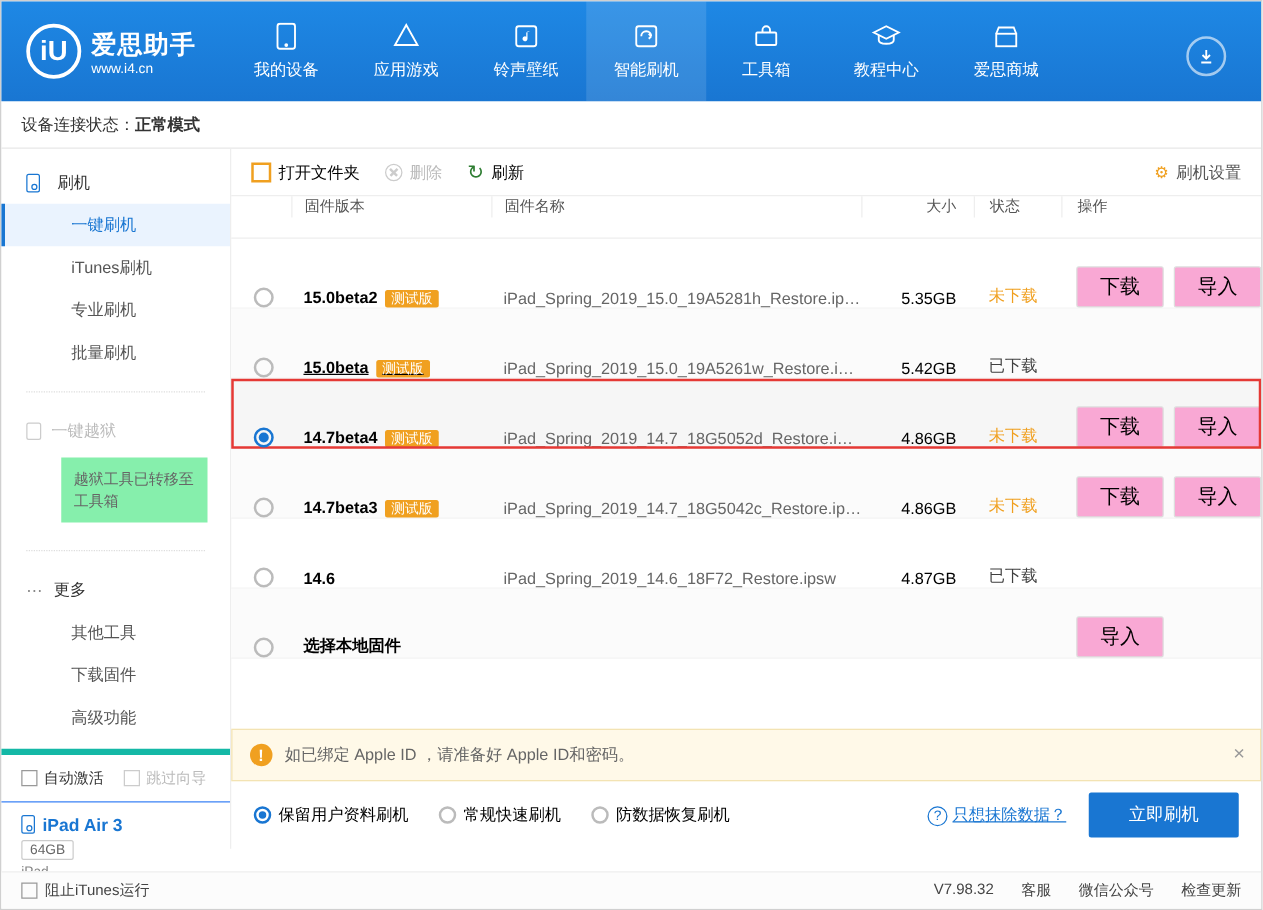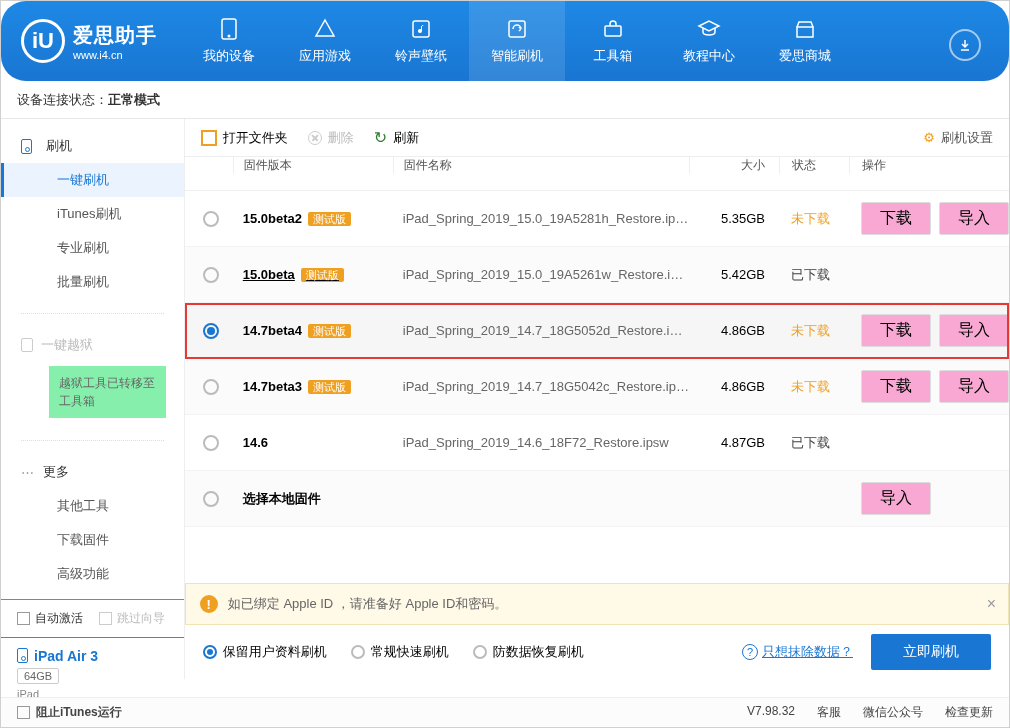--- a/index.html
+++ b/index.html
@@ -3,21 +3,21 @@
 <meta charset="utf-8">
 <style>
 * { margin: 0; padding: 0; box-sizing: border-box; font-family: "Microsoft YaHei", Arial, sans-serif; }
 body { background: #fff; width: 1010px; height: 728px; overflow: hidden; border: 1px solid #d0d0d0; position: relative; }
 
 
 .window-controls { position: absolute; top: 4px; right: 8px; display: flex; gap: 10px; }
 .window-controls span { color: #fff; font-size: 11px; cursor: pointer; }
 
 
-.header { height: 80px; background: linear-gradient(#1e88e5, #1976d2); display: flex; align-items: center; padding-left: 20px; position: relative; border-radius: 25px; }
+.header { height: 80px; background: linear-gradient(#1e88e5, #1976d2); display: flex; align-items: center; padding-left: 20px; position: relative; }
 .logo-block { display: flex; align-items: center; color: #fff; width: 160px; }
 .logo-circle { width: 44px; height: 44px; border: 3px solid #fff; border-radius: 50%; display: flex; align-items: center; justify-content: center; font-weight: bold; font-size: 22px; margin-right: 8px; }
 .logo-text { display: flex; flex-direction: column; }
 .logo-text .big { font-size: 20px; font-weight: bold; letter-spacing: 1px; }
 .logo-text .small { font-size: 11px; }
 
 .nav { display: flex; align-items: stretch; height: 80px; }
 .nav-item { width: 96px; color: #fff; display: flex; flex-direction: column; align-items: center; justify-content: center; gap: 6px; font-size: 13px; cursor: pointer; }
 .nav-item.active { background: rgba(255,255,255,0.12); }
 .nav-icon { width: 24px; height: 24px; display: flex; align-items: center; justify-content: center; }
@@ -36,21 +36,21 @@
 
 .sidebar { width: 190px; border-right: 1px solid #eee; padding-top: 2px; display: flex; flex-direction: column; font-size: 13px; }
 .side-section { padding: 8px 0; }
 .side-title { display: flex; align-items: center; gap: 8px; padding: 8px 20px; color: #333; }
 .side-sub { padding: 8px 18px 8px 56px; color: #555; cursor: pointer; }
 .side-sub.active { background: #eaf3fe; color: #1976d2; border-left: 3px solid #1976d2; padding-left: 53px; font-weight: 500; }
 .side-notice { background: #86efac; margin: 4px 18px 8px 48px; padding: 8px 10px; font-size: 12px; color: #666; line-height: 1.5; }
 .side-divider { border-top: 1px dotted #ddd; margin: 6px 20px; }
 
 .side-bottom { margin-top: auto; }
-.side-checks { border-top: 1px solid #14b8a6; padding: 10px 16px; display: flex; align-items: center; gap: 16px; font-size: 12px; color: #333; }
+.side-checks { border-top: 5px solid #14b8a6; padding: 10px 16px; display: flex; align-items: center; gap: 16px; font-size: 12px; color: #333; }
 .side-checks .grey { color: #bbb; }
 .device-card { border-top: 1px solid #3b82f6; padding: 10px 16px; }
 .device-card .name { color: #1976d2; font-weight: bold; font-size: 14px; }
 .device-card .badge { display: inline-block; border: 1px solid #ccc; padding: 1px 6px; font-size: 11px; border-radius: 2px; color: #666; margin-top: 4px; }
 .device-card .sub { font-size: 11px; color: #888; margin-top: 4px; }
 
 
 .content { flex: 1; display: flex; flex-direction: column; position: relative; }
 .toolbar { height: 38px; display: flex; align-items: center; padding: 0 16px; border-bottom: 1px solid #eee; font-size: 13px; }
 .tb-item { display: flex; align-items: center; gap: 6px; margin-right: 20px; cursor: pointer; }
@@ -60,21 +60,21 @@
 
 
 .thead { display: flex; border-bottom: 1px solid #eee; height: 34px; align-items: flex-start; font-size: 12px; color: #555; }
 .col-radio { width: 48px; }
 .col-ver { width: 160px; border-left: 1px solid #eee; padding-left: 10px; }
 .col-name { flex: 1; border-left: 1px solid #eee; padding-left: 10px; }
 .col-size { width: 90px; border-left: 1px solid #eee; text-align: right; padding-right: 14px; }
 .col-status { width: 70px; border-left: 1px solid #eee; padding-left: 12px; }
 .col-actions { width: 160px; border-left: 1px solid #eee; padding-left: 12px; }
 
-.row { display: flex; align-items: center; height: 56px; border-bottom: 1px solid #f3f3f3; font-size: 13px; }
+.row { display: flex; align-items: flex-end; height: 56px; border-bottom: 1px solid #f3f3f3; font-size: 13px; }
 .row:nth-child(even) { background: #fbfbfb; }
 .row.highlight { outline: 2px solid #e53935; outline-offset: -2px; background: #f6f6f6; }
 .radio { width: 16px; height: 16px; border: 2px solid #bbb; border-radius: 50%; margin-left: 18px; position: relative; }
 .radio.checked { border-color: #1976d2; }
 .radio.checked::after { content: ""; position: absolute; width: 8px; height: 8px; background: #1976d2; border-radius: 50%; top: 2px; left: 2px; }
 .tag { background: #f0a020; color: #fff; font-size: 11px; padding: 1px 5px; border-radius: 2px; margin-left: 6px; }
 .name-text { color: #666; }
 .status-not { color: #f0a020; }
 .status-done { color: #404040; }
 .btn { border: 1px solid #ddd; background: #f9a8d4; padding: 5px 18px; font-size: 16px; cursor: pointer; border-radius: 2px; }
@@ -90,21 +90,21 @@
 .opt { display: flex; align-items: center; gap: 6px; margin-right: 24px; cursor: pointer; }
 .opt .r { width: 14px; height: 14px; border: 2px solid #bbb; border-radius: 50%; position: relative; }
 .opt.selected .r { border-color: #1976d2; }
 .opt.selected .r::after { content: ""; width: 6px; height: 6px; background: #1976d2; position: absolute; border-radius: 50%; top: 2px; left: 2px; }
 .link { color: #1976d2; text-decoration: underline; margin-left: auto; margin-right: 18px; }
 .link-q { width: 16px; height: 16px; border: 1px solid #1976d2; border-radius: 50%; color: #1976d2; display: inline-flex; align-items: center; justify-content: center; font-size: 11px; margin-right: 4px; }
 .primary-btn { background: #1976d2; color: #fff; border: none; padding: 9px 32px; font-size: 14px; cursor: pointer; border-radius: 2px; }
 
 
 .footer { height: 30px; border-top: 1px solid #eee; display: flex; align-items: center; font-size: 12px; color: #444; padding: 0 16px; position: absolute; bottom: 0; width: 100%; background: #fcfcfc; }
-.footer .foot-left { display: flex; gap: 8px; font-weight: bold; }
+.footer .foot-left { display: flex; gap: 8px; }
 .footer .foot-right { margin-left: auto; display: flex; gap: 22px; }
 .cb { width: 13px; height: 13px; border: 1px solid #999; }
 
 .dev-icon-sm { width: 11px; height: 15px; border: 1.5px solid #1976d2; border-radius: 2px; display: inline-block; margin-right: 6px; vertical-align: -2px; position: relative; }
 .dev-icon-sm::after { content: ""; width: 3px; height: 3px; border: 1px solid #1976d2; border-radius: 50%; position: absolute; bottom: 1px; left: 3px; }
 </style>
 </head>
 <body>
 
 <div class="window-controls">

